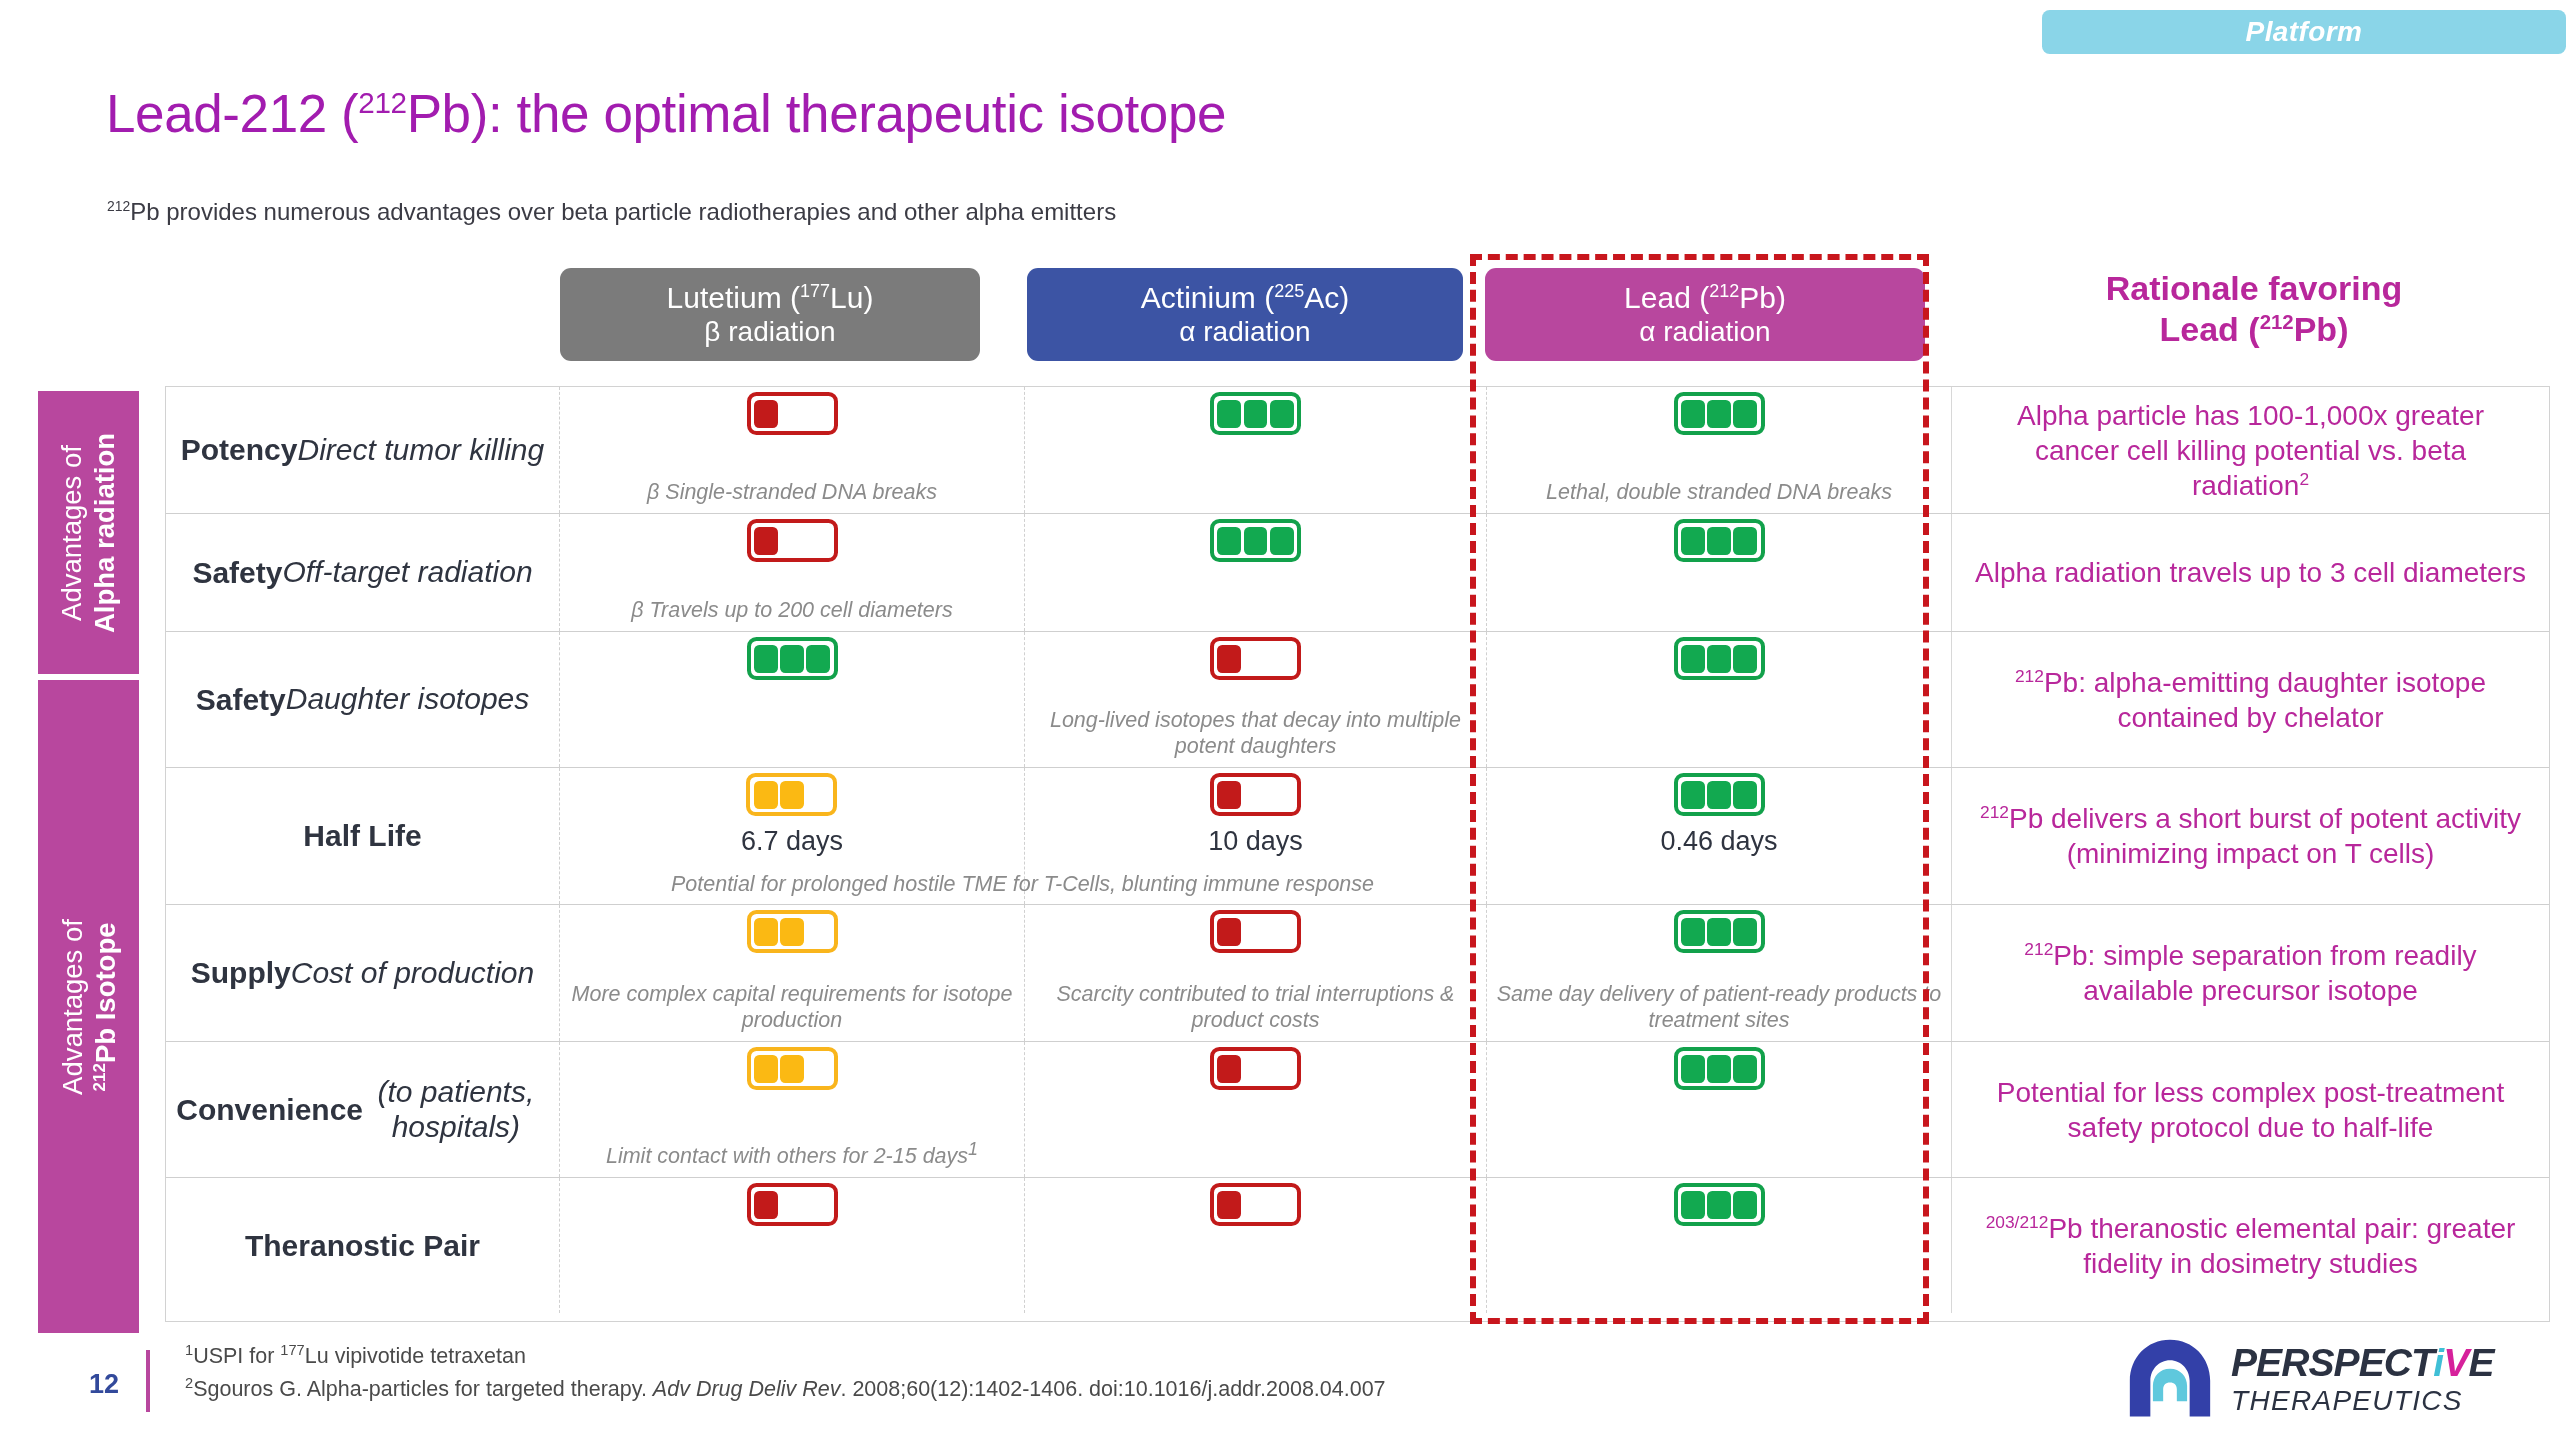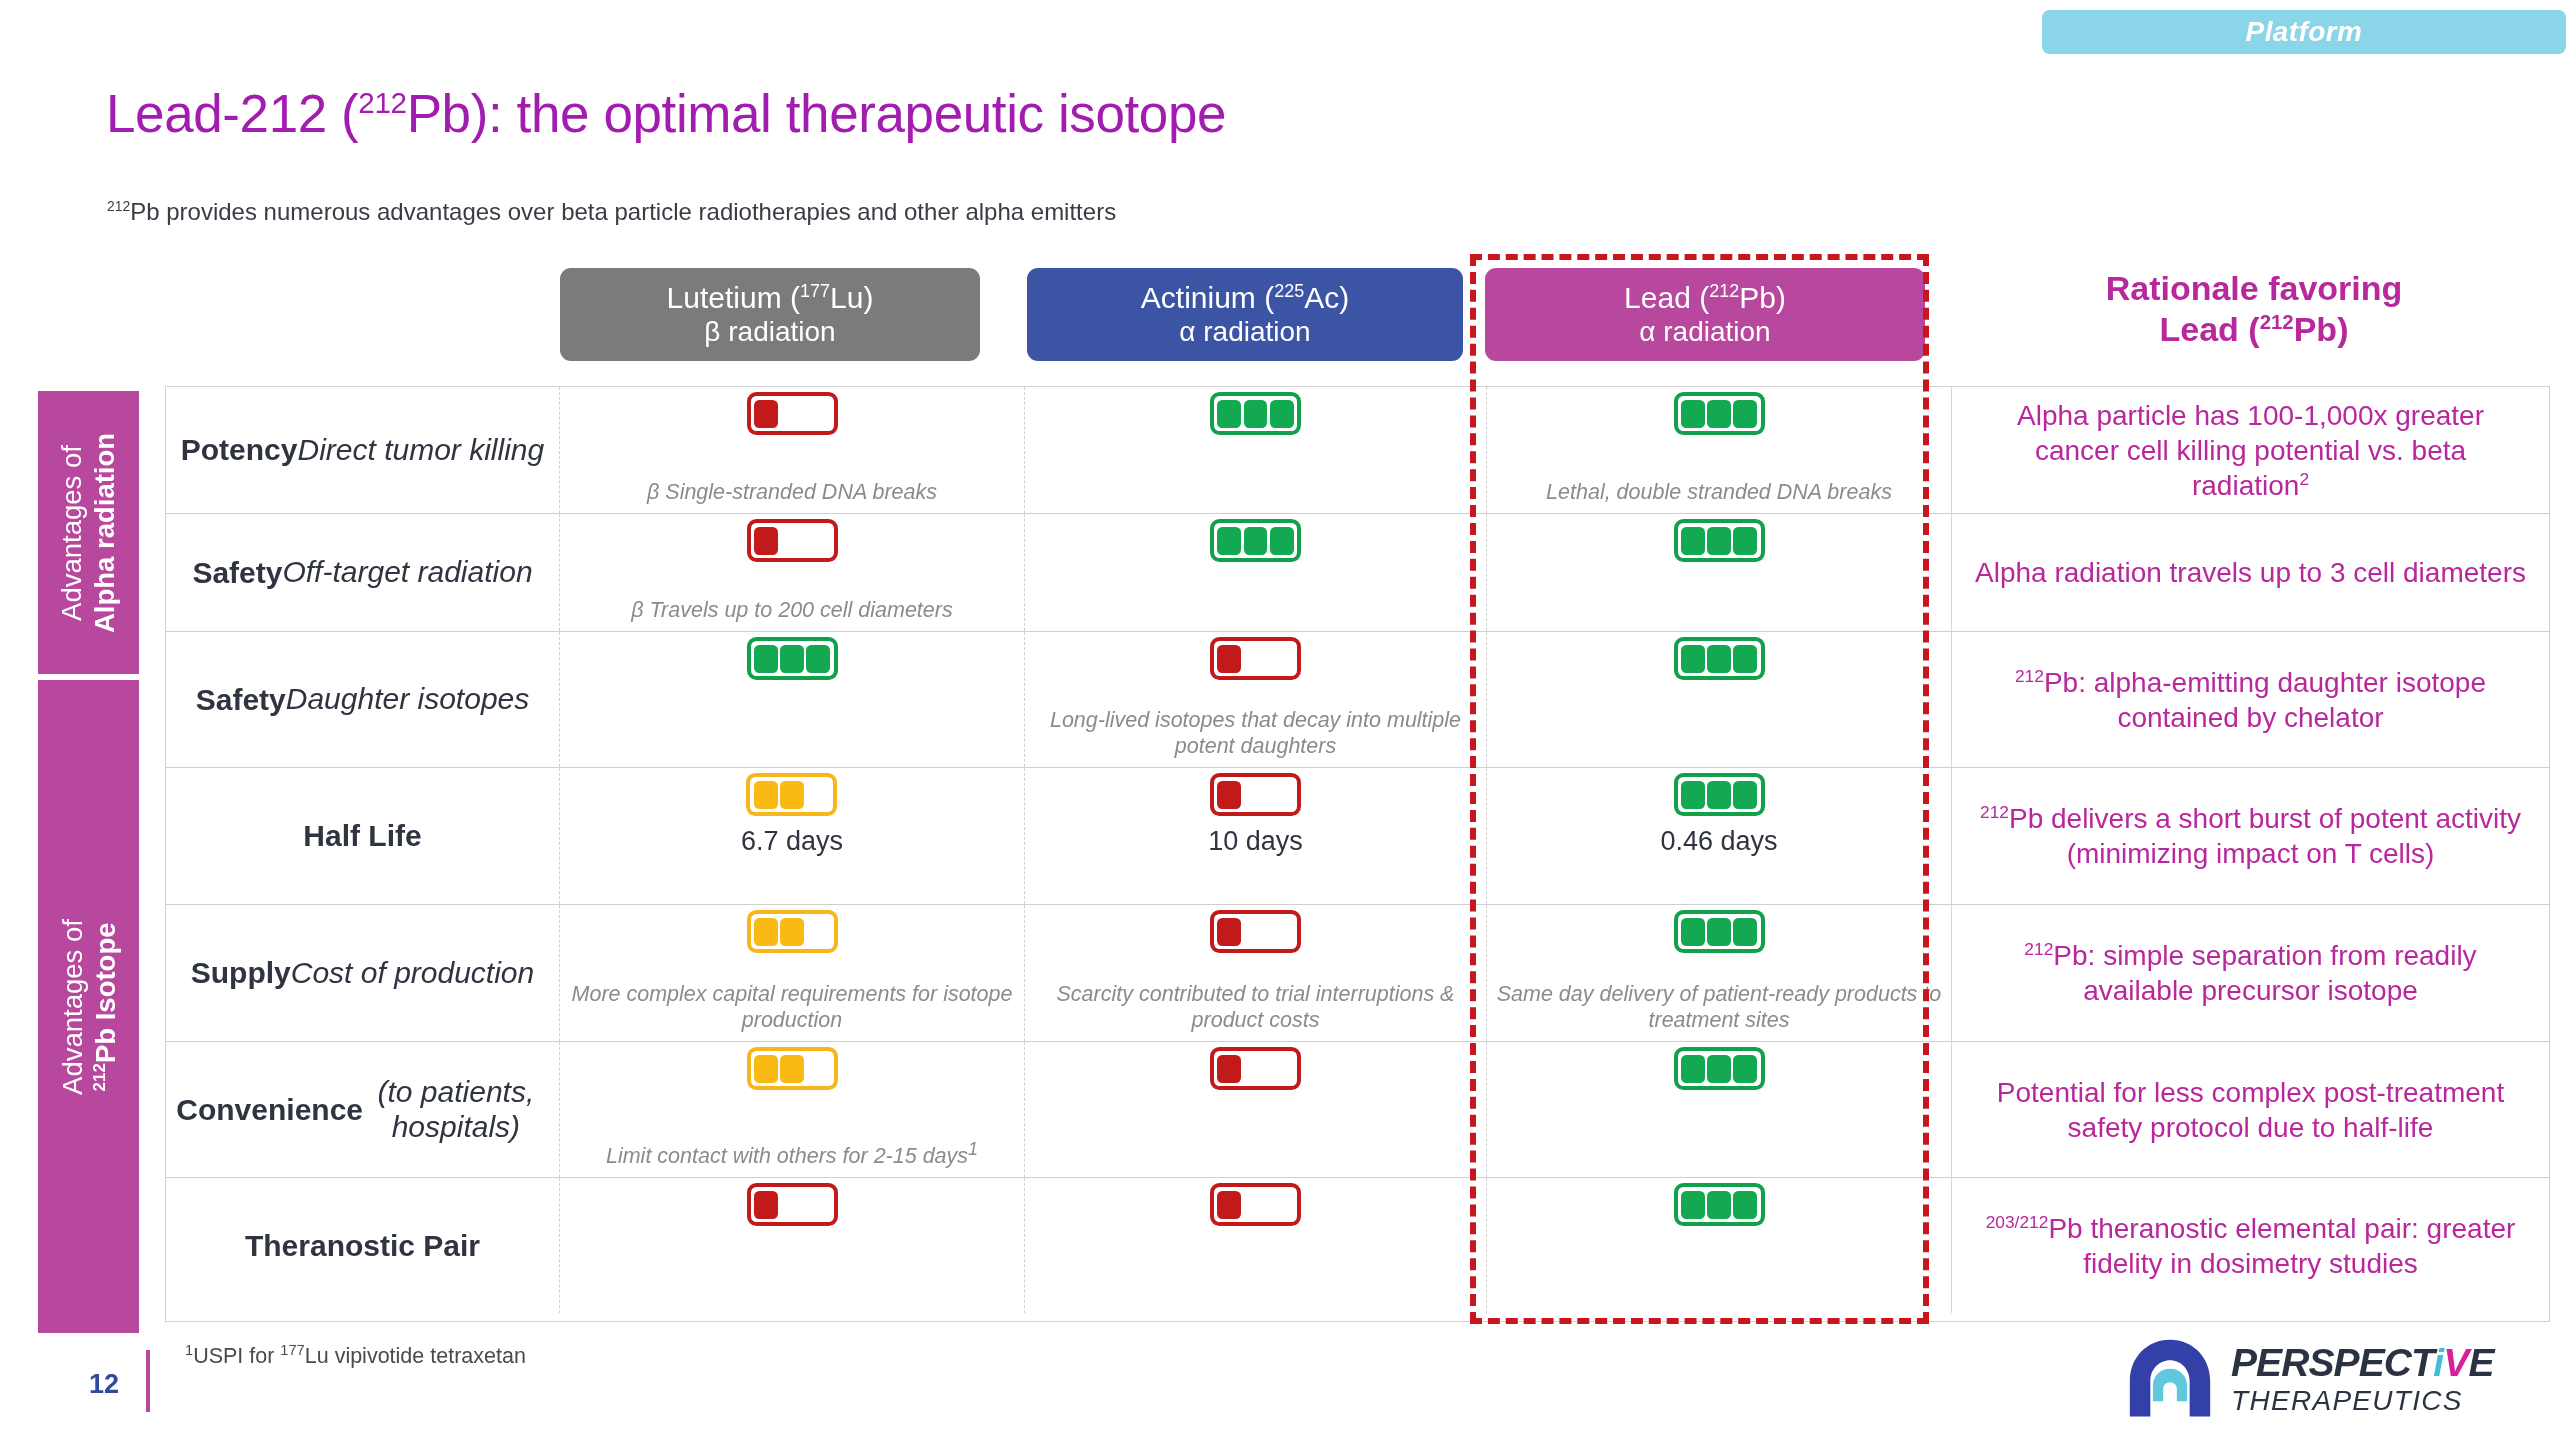--- a/index.html
+++ b/index.html
@@ -422,20 +422,21 @@
               <div class="pill green">
                 <div class="seg on"></div>
                 <div class="seg on"></div>
                 <div class="seg on"></div>
               </div>
               <div class="val-label">0.46 days</div>
             </div>
             <div class="score-spacer"></div>
           </div>
         </div>
+        <div class="note-row" style="left: 393px; width: 927px;">Potential for prolonged hostile TME for T-Cells, blunting immune response</div>
         <div class="cell c-rationale">
           <div><sup>212</sup>Pb delivers a short burst of potent activity (minimizing impact on T cells)</div>
         </div>
       </div>
       <div class="trow" style="height: 137px;">
         <div class="cell c-metric">
           <div class="m-main">Supply</div>
           <div class="m-sub">Cost of production</div>
         </div>
         <div class="cell c-score w1">
@@ -575,20 +576,23 @@
 
   <div class="dash-box"></div>
 
   <div class="pagenum">12</div>
   <div class="pagebar"></div>
 
   <div class="foot" id="foot1">
     <sup>1</sup><span>USPI for </span><sup>177</sup><span>Lu vipivotide tetraxetan</span>
   </div>
 
+  <div class="foot" id="foot2">
+    <sup>2</sup><span>Sgouros G. Alpha-particles for targeted therapy. </span><i>Adv Drug Deliv Rev</i><span>. 2008;60(12):1402-1406. doi:10.1016/j.addr.2008.04.007</span>
+  </div>
 
   <div class="logo">
     <svg class="logo-mark" viewBox="0 0 110 100">
       <path d="M55 4 C28 4 8 25 8 52 L8 94 L32 94 L32 52 C32 39 42 28 55 28 C68 28 78 39 78 52 L78 94 L102 94 L102 52 C102 25 82 4 55 4 Z" fill="#3340a8"></path>
       <path d="M55 38 C43 38 35 47 35 58 L35 76 L47 76 L47 62 C47 57 50 54 55 54 C60 54 63 57 63 62 L63 76 L75 76 L75 58 C75 47 67 38 55 38 Z" fill="#5fc8dd"></path>
     </svg>
     <div class="logo-text">
       <div class="lt1"><span>PERSPECT</span><span class="i-dot">i</span><span class="v-pink">V</span><span>E</span></div>
       <div class="lt2">THERAPEUTICS</div>
     </div>

